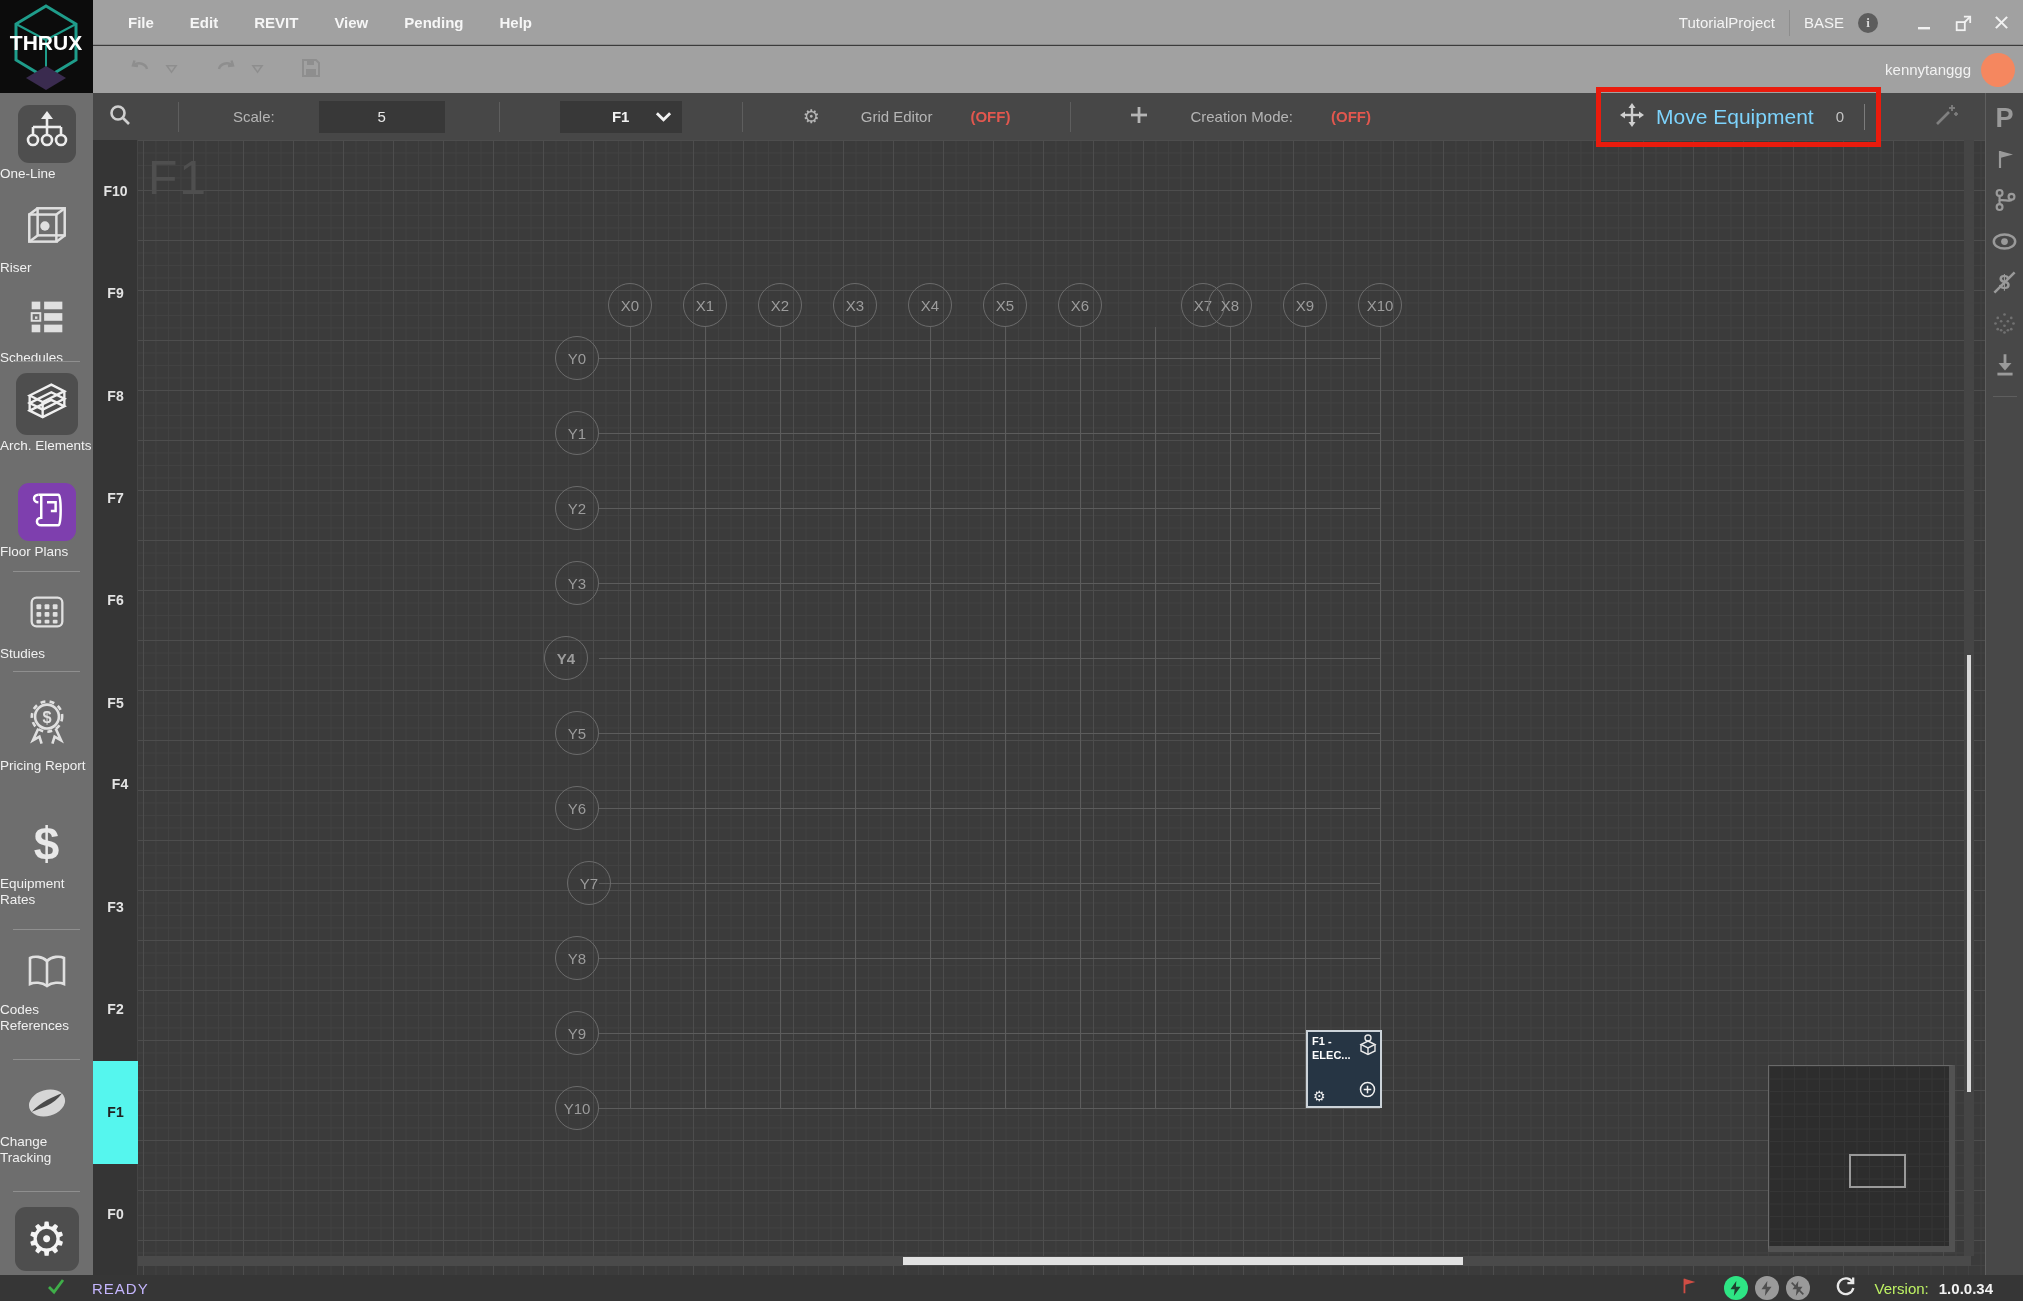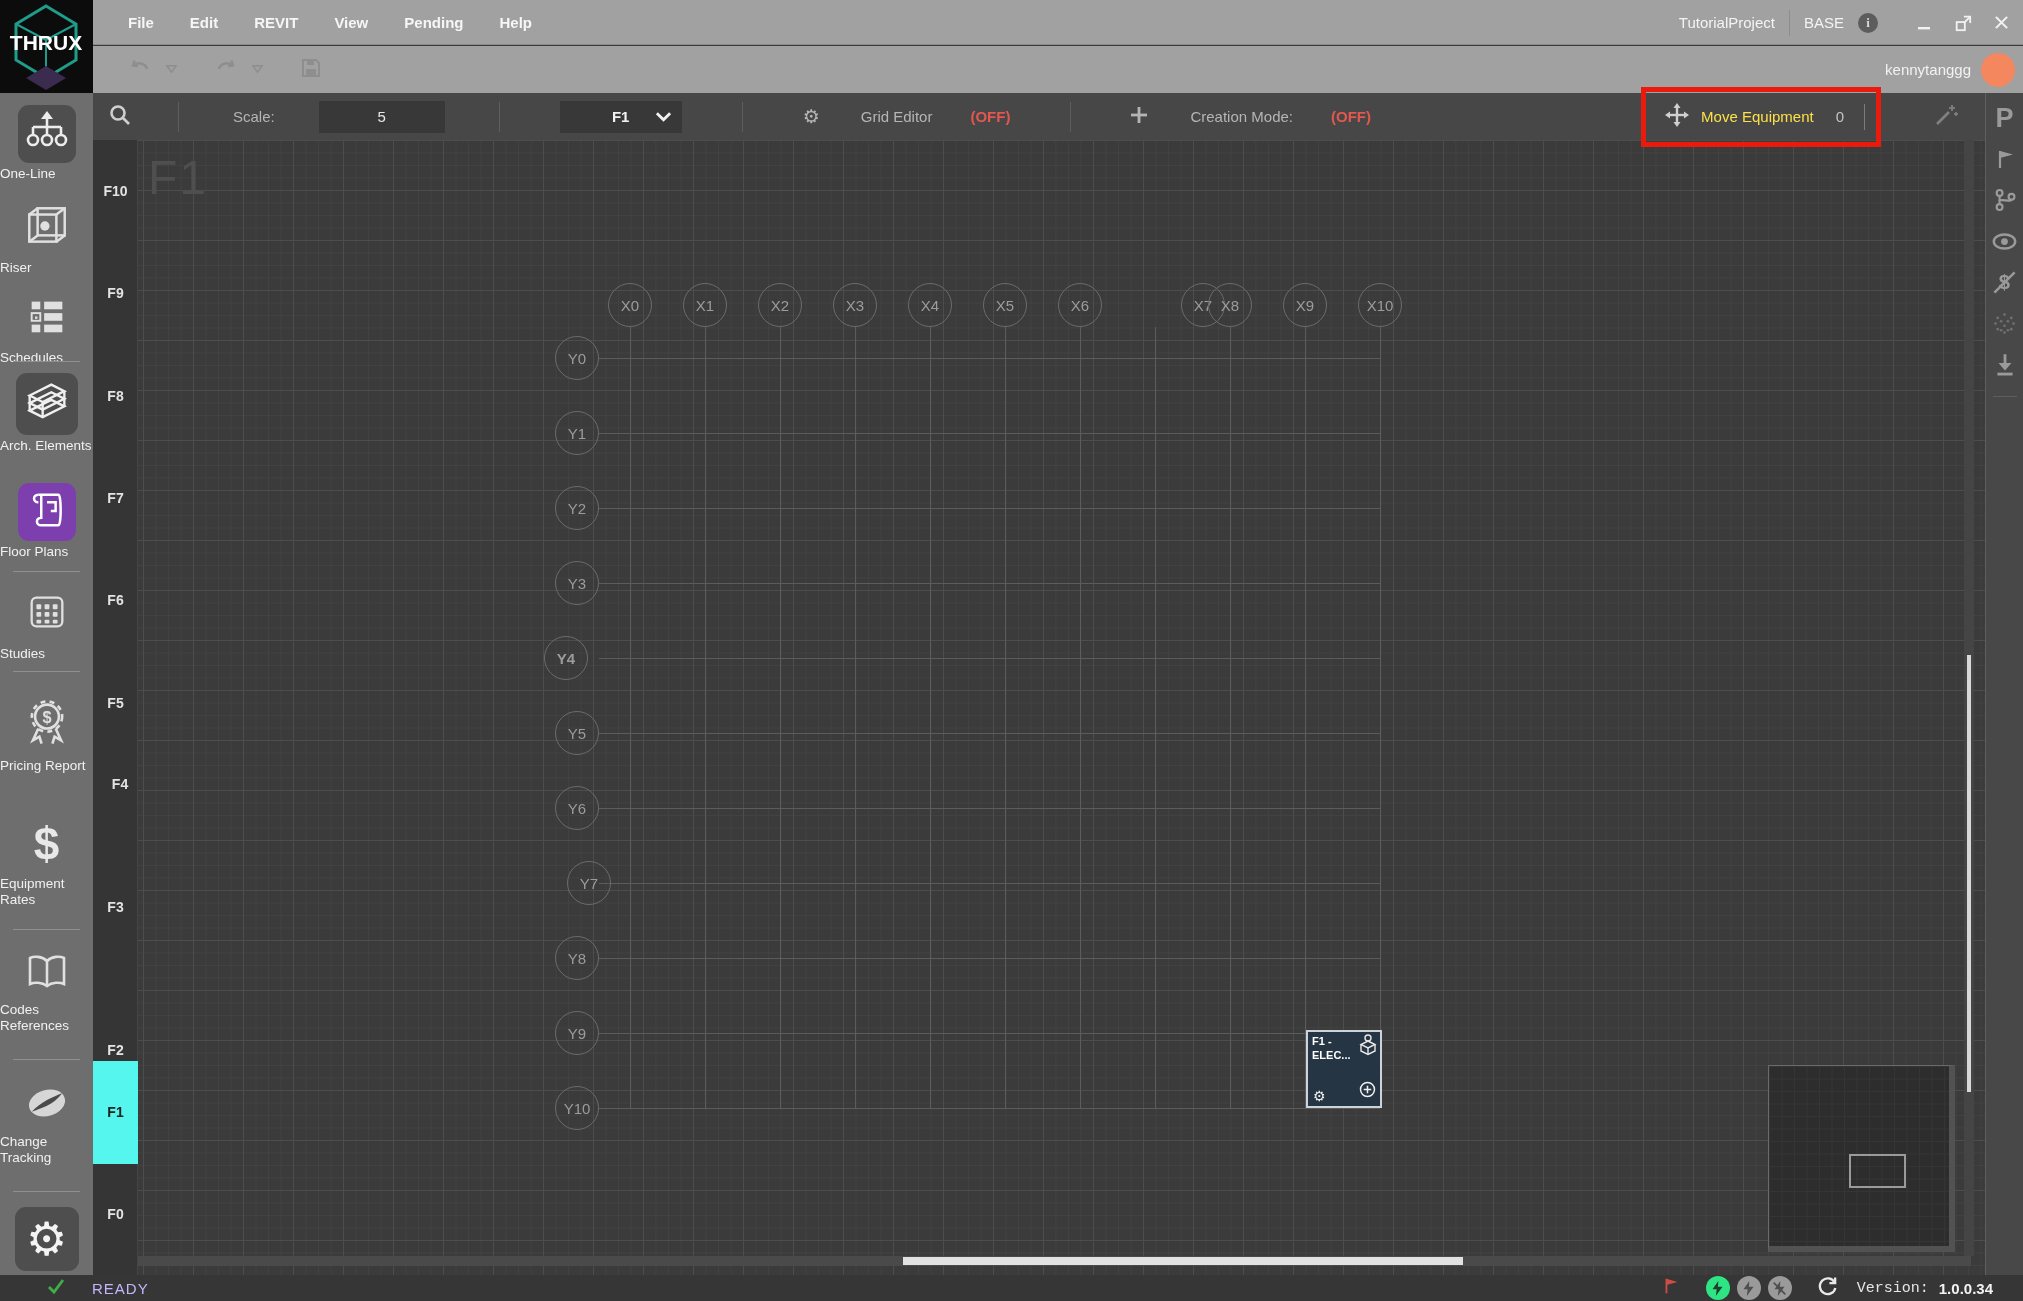--- a/index.html
+++ b/index.html
@@ -51,21 +51,21 @@
   .tb-off { font-size:15px; font-weight:bold; margin-left:6px; }
   .scale-input { width:126px; height:32px; background:#383838; color:#e8e8e8; border:none;
                  text-align:center; font-size:15px; font-family:"Liberation Sans",sans-serif; }
   .floor-select { width:122px; height:32px; background:#383838; color:#f2f2f2; display:flex;
                   align-items:center; justify-content:center; gap:0; position:relative; cursor:default; }
   .floor-select .val { font-size:15px; font-weight:bold; }
   .floor-select svg { position:absolute; right:10px; }
   .move-box { display:flex; align-items:center; height:45px; padding:0 10px 0 18px; position:relative; }
   .move-annot { position:absolute; left:-6px; top:-7px; right:-6px; bottom:-8px; border:5px solid #ea1b0d;
                 pointer-events:none; z-index:9; }
-  .move-label { font-size:15px; color:#fde047; margin-left:12px; }
+  .move-label { font-size:21px; color:#7dd3fc; margin-left:12px; }
   .move-count { font-size:15px; color:#c4c4c4; margin-left:22px; }
   .move-innerdiv { width:1px; height:26px; background:#7c7c7c; margin-left:20px; }
 
   
   .rightbar { position:absolute; right:0; top:93px; width:38px; bottom:26px; background:#484848;
               border-left:1px solid #5f5f5f; display:flex; flex-direction:column; align-items:center;
               padding-top:10px; z-index:6; }
   .rb-icon { width:30px; height:30px; margin-bottom:11px; display:flex; align-items:center;
              justify-content:center; color:#9a9a9a; cursor:default; }
   .rb-p { font-size:27px; font-weight:bold; color:#9a9a9a; }
@@ -120,21 +120,21 @@
   
   .statusbar { position:absolute; left:0; right:0; bottom:0; height:26px; background:#363636;
                display:flex; align-items:center; z-index:10; }
   .status-left { display:flex; align-items:center; gap:26px; margin-left:46px; }
   .ready-text { font-size:15px; color:#c4b5fd; letter-spacing:1px; }
   .status-right { position:absolute; right:30px; display:flex; align-items:center; gap:10px; }
   .sb-circ { width:24px; height:24px; border-radius:50%; display:flex; align-items:center;
              justify-content:center; margin-left:-3px; }
   .sb-green { background:#2ee584; }
   .sb-gray  { background:#9a9a9a; }
-  .ver-label { font-size:15px; color:#e5e5e5; margin-left:8px;font-family:Liberation Mono, monospace; }
+  .ver-label { font-size:15px; color:#bef264; margin-left:8px; }
   .ver-num { font-size:15px; font-weight:bold; color:#f2f2f2; }
 </style>
 </head>
 <body>
 
 <div class="app">
 
   <div class="titlebar">
     <div class="menubar-items">
         <span class="menu-item">File</span>
@@ -507,21 +507,21 @@
 
     <div class="floor-strip">
         <div class="floor-label" style="top: 43px;">F10</div>
         <div class="floor-label" style="top: 145.3px;">F9</div>
         <div class="floor-label" style="top: 247.6px;">F8</div>
         <div class="floor-label" style="top: 349.9px;">F7</div>
         <div class="floor-label" style="top: 452.2px;">F6</div>
         <div class="floor-label" style="top: 554.5px;">F5</div>
         <div class="floor-label" style="top: 636px; padding-left: 9px;">F4</div>
         <div class="floor-label" style="top: 759.1px;">F3</div>
-        <div class="floor-label" style="top: 861.4px; margin-top: 41px;">F2</div>
+        <div class="floor-label" style="top: 861.4px;">F2</div>
         <div class="floor-tab" style="top: 921.2px; background: rgb(85, 246, 238);"></div>
         <div class="floor-label active" style="top: 963.7px;">F1</div>
         <div class="floor-label" style="top: 1066px;">F0</div>
       </div>
 
     <div>
         <div class="vline" style="left: 537px; top: 187px; height: 781px;"></div>
         <div class="axis-circle" style="left: 515px; top: 143px;">X0</div>
         <div class="vline" style="left: 612px; top: 187px; height: 781px;"></div>
         <div class="axis-circle" style="left: 590px; top: 143px;">X1</div>

